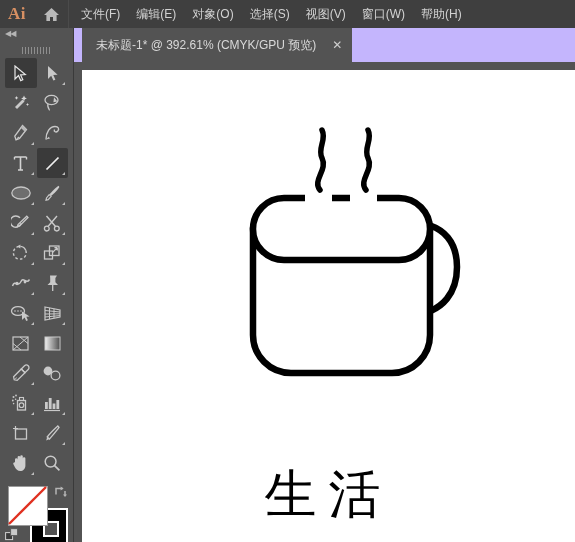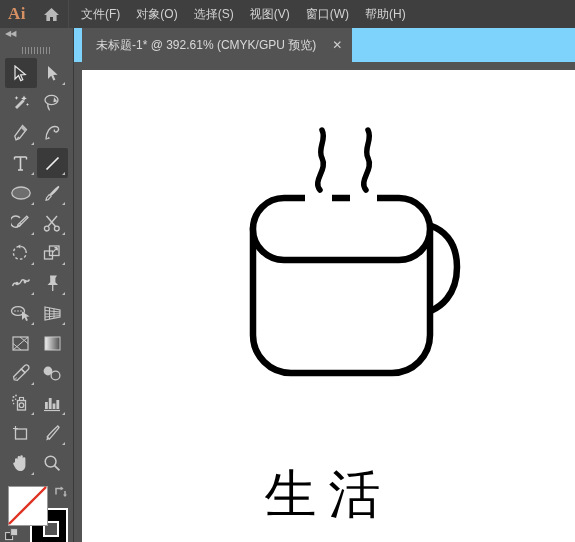--- a/index.html
+++ b/index.html
@@ -30,21 +30,21 @@
   }
   .menu-items { display: flex; height: 28px; }
   .menu-item {
     color: #d2d2d2; font-size: 12px; padding: 0 8px; line-height: 28px;
     white-space: nowrap; cursor: default;
   }
 
   
   .tabbar {
     position: absolute; left: 0; top: 28px; width: 575px; height: 34px;
-    background: #7dd3fc;
+    background: #c4b5fd;
   }
   .doc-tab {
     position: absolute; left: 82px; top: 0; height: 34px;
     background: #535353;
     display: flex; align-items: center;
     padding: 0 10px 0 14px;
   }
   .doc-tab-title {
     color: #d9d9d9; font-size: 12px; white-space: nowrap;
   }
@@ -161,20 +161,21 @@
   <div class="menubar">
     <div class="ai-logo">Ai</div>
     <div class="home-icon">
       <svg width="17" height="15" viewBox="0 0 17 15" aria-hidden="true">
         <path d="M8.5 1 L16 8 L13.6 8 L13.6 14 L10 14 L10 10 L7 10 L7 14 L3.4 14 L3.4 8 L1 8 Z" fill="#b9b9b9"></path>
       </svg>
     </div>
     <div class="menu-sep"></div>
     <div class="menu-items">
       <div class="menu-item">文件(F)</div>
+      <div class="menu-item">编辑(E)</div>
       <div class="menu-item">对象(O)</div>
       <div class="menu-item">选择(S)</div>
       <div class="menu-item">视图(V)</div>
       <div class="menu-item">窗口(W)</div>
       <div class="menu-item">帮助(H)</div>
     </div>
   </div>
 
   <div class="tabbar">
     <div class="doc-tab">

